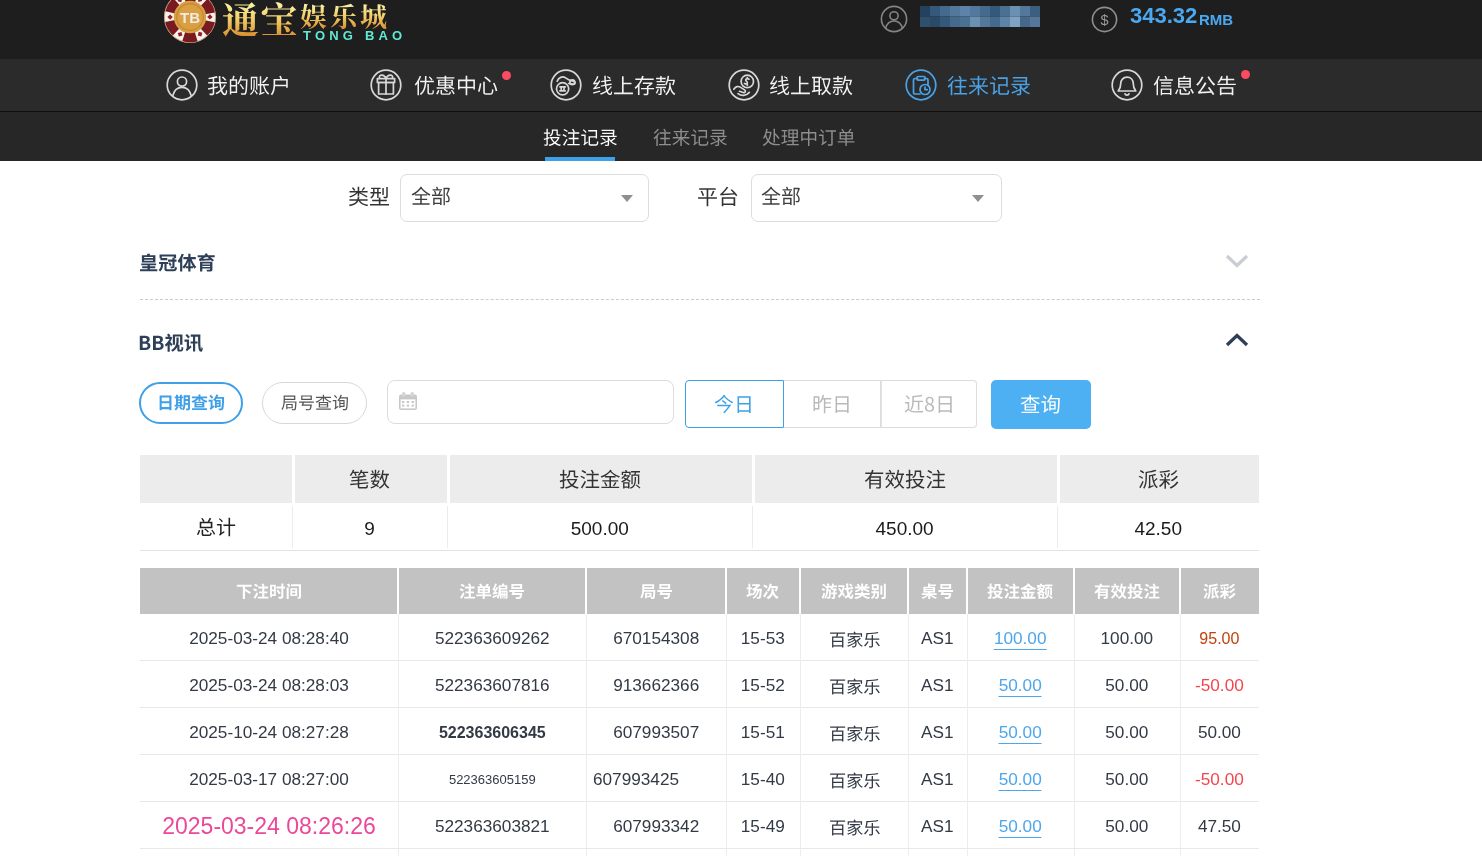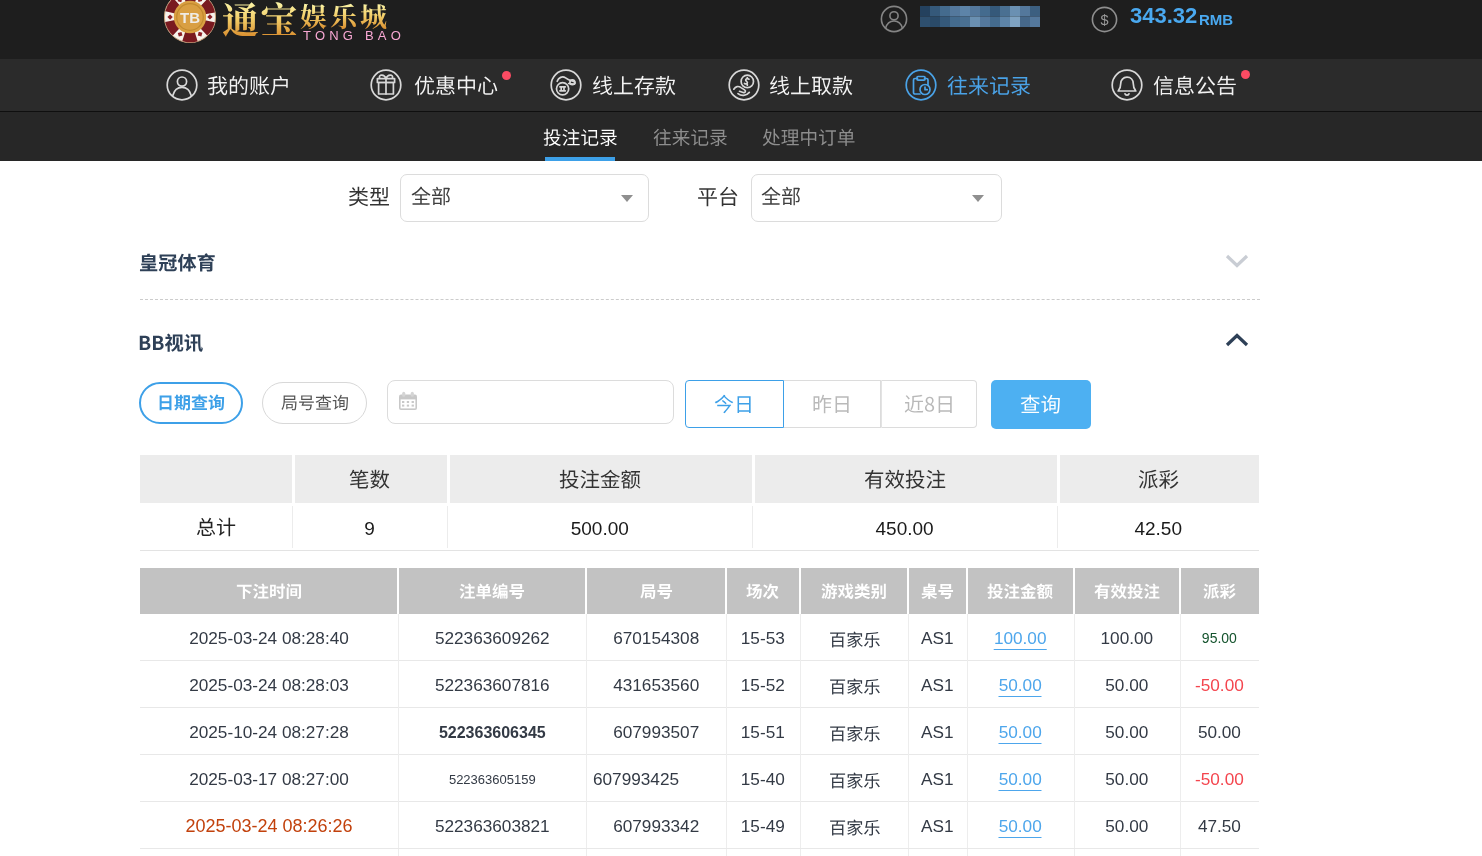--- a/index.html
+++ b/index.html
@@ -42,21 +42,21 @@
             <linearGradient id="g2" x1="0" y1="0" x2="0" y2="1">
               <stop offset="0" stop-color="#d98e2f"></stop>
               <stop offset="0.5" stop-color="#f2cc66"></stop>
               <stop offset="1" stop-color="#fbf5a8"></stop>
             </linearGradient>
           </defs>
           <g transform="translate(0,23.76) scale(0.027000,-0.027000)">
             <path d="M263 802C294 804 300 814 303 826L158 852C153 798 138 707 119 612H30L39 584H114C92 475 67 363 46 294C96 260 151 213 199 162C159 72 103 -9 27 -75L37 -86C130 -34 199 31 250 103C273 73 293 43 307 14C384 -38 489 65 304 195C360 310 385 438 400 566C424 569 433 572 439 583L341 671L285 612H225C241 687 255 754 263 802ZM559 502V531H765V493H785C795 493 806 495 817 497L762 424H417L425 396H586C585 343 583 293 576 246H364L372 217H571C548 105 487 7 317 -77L327 -91C565 -16 651 87 685 217H689C710 117 764 -22 885 -90C890 -21 919 7 976 21V33C829 75 743 147 710 217H931C946 217 957 222 959 233C917 273 845 331 845 331L781 246H692C701 293 705 343 708 396H898C912 396 922 401 925 412C891 443 838 488 825 499C853 506 879 519 880 524V729C900 734 914 742 921 750L808 835L755 777H564L447 823V468H463C509 468 559 492 559 502ZM765 748V560H559V748ZM142 281C169 370 196 481 219 584H294C284 466 266 348 229 240C204 253 175 267 142 281Z M1523 266 1378 336C1323 192 1228 59 1141 -19L1151 -29C1276 27 1393 116 1481 251C1503 247 1518 254 1523 266ZM1774 329 1764 322C1838 236 1929 112 1966 7C2099 -82 2178 188 1774 329ZM1709 44V397H2042C2057 397 2068 402 2071 413C2024 453 1948 511 1948 511L1880 425H1709V630C1734 634 1741 643 1743 657L1590 672V425H1376C1394 511 1419 646 1432 721C1606 718 1800 727 1931 741C1961 728 1984 727 1996 737L1888 851C1790 816 1615 776 1457 750L1321 782C1315 707 1283 531 1259 435C1247 428 1235 420 1227 412L1336 350L1376 397H1590V49C1590 36 1585 30 1566 30C1542 30 1419 38 1419 38V25C1477 16 1501 3 1520 -13C1538 -30 1544 -56 1548 -91C1689 -79 1709 -35 1709 44Z M2675 428H2754C2751 271 2746 197 2732 179C2728 174 2724 172 2716 172L2643 176C2670 260 2675 346 2675 421ZM3061 525C3046 459 3028 399 3008 344C2992 427 2985 518 2982 610H3168C3182 610 3192 615 3195 626C3174 645 3145 668 3123 685C3172 710 3174 802 3011 806C3016 810 3018 816 3018 821L2873 836C2873 769 2874 703 2876 639H2692L2567 684V582C2539 613 2508 645 2508 645L2462 568V789C2489 793 2497 803 2499 817L2352 831V565H2255L2263 536H2352V233C2305 220 2266 209 2242 204L2302 70C2314 75 2324 86 2327 99C2431 169 2507 228 2560 271C2547 147 2511 26 2414 -76L2423 -86C2545 -17 2608 76 2641 171V163C2668 156 2691 143 2702 129C2712 117 2715 93 2715 72C2750 73 2780 79 2803 98C2842 131 2850 219 2854 413C2873 416 2885 423 2891 430L2796 508L2745 457H2675V610H2878C2885 459 2901 319 2939 195C2876 87 2795 5 2689 -64L2698 -79C2809 -30 2898 31 2969 112C2987 69 3008 28 3034 -10C3064 -56 3137 -109 3188 -74C3207 -61 3201 -25 3174 38L3196 208L3185 210C3169 169 3148 120 3134 95C3124 77 3119 76 3108 93C3082 128 3061 169 3044 214C3087 285 3123 367 3153 463C3179 462 3189 468 3194 480ZM3071 685 3035 639H2981C2980 690 2981 742 2982 793L2997 796C3022 771 3051 730 3060 691ZM2462 536H2567V421C2567 380 2566 338 2563 296L2462 265Z" fill="url(#g2)"></path>
           </g>
         </svg></div>
-<div class="abs" style="left:303px;top:27.5px;font-size:13px;font-weight:normal;letter-spacing:4.2px;color:#f9a8d4">TONG BAO</div>
+<div class="abs" style="left:303px;top:27.5px;font-size:13px;font-weight:bold;letter-spacing:4.2px;color:#5eead4">TONG BAO</div>
 <svg class="abs" style="left:880px;top:5px" width="28" height="28" viewBox="0 0 28 28" fill="none" stroke="#848484" stroke-width="1.6">
 <circle cx="14" cy="14" r="12.6"></circle>
         <circle cx="14" cy="10.8" r="4.1"></circle>
 <path d="M5.5 23.5 C7 17.8 10 16 14 16 C18 16 21 17.8 22.5 23.5"></path>
       </svg>
 <svg class="abs" style="left:920px;top:6px;filter:blur(0.6px)" width="120" height="21" viewBox="0 0 120 21">
         <rect x="0" y="0.0" width="10" height="10.5" fill="#24415e"></rect>
         <rect x="0" y="10.5" width="10" height="10.5" fill="#2e4f6e"></rect>
         <rect x="10" y="0.0" width="10" height="10.5" fill="#35597a"></rect>
         <rect x="10" y="10.5" width="10" height="10.5" fill="#2a4a68"></rect>
@@ -376,33 +376,33 @@
 <div class="abs" style="left:656.2px;top:628.0px;transform:translateX(-50%);font-size:17.2px;color:#333a45;line-height:21px;">670154308</div>
 <div class="abs" style="left:762.8px;top:628.0px;transform:translateX(-50%);font-size:17.2px;color:#333a45;line-height:21px;">15-53</div>
 <div style="position:absolute;left:829.3px;top:631.0px;line-height:0"><svg width="51.6" height="17.2" viewBox="0 0 51.6 17.2" style="overflow:visible">
         <g transform="translate(0,15.14) scale(0.017200,-0.017200)">
           <path d="M177 563V-81H253V-16H759V-81H837V563H497C510 608 524 662 536 713H937V786H64V713H449C442 663 431 607 420 563ZM253 241H759V54H253ZM253 310V493H759V310Z M1423 824C1436 802 1450 775 1461 750H1084V544H1157V682H1846V544H1923V750H1551C1539 780 1519 817 1501 847ZM1790 481C1734 429 1647 363 1571 313C1548 368 1514 421 1467 467C1492 484 1516 501 1537 520H1789V586H1209V520H1438C1342 456 1205 405 1080 374C1093 360 1114 329 1121 315C1217 343 1321 383 1411 433C1430 415 1446 395 1460 374C1373 310 1204 238 1078 207C1091 191 1108 165 1116 148C1236 185 1391 256 1489 324C1501 300 1510 277 1516 254C1416 163 1221 69 1061 32C1076 15 1092 -13 1100 -32C1244 12 1416 95 1530 182C1539 101 1521 33 1491 10C1473 -7 1454 -10 1427 -10C1406 -10 1372 -9 1336 -5C1348 -26 1355 -56 1356 -76C1388 -77 1420 -78 1441 -78C1487 -78 1513 -70 1545 -43C1601 -1 1625 124 1591 253L1639 282C1693 136 1788 20 1916 -38C1927 -18 1949 9 1966 23C1840 73 1744 186 1697 319C1752 355 1806 395 1852 432Z M2236 278C2187 189 2109 94 2038 32C2056 20 2086 -4 2100 -17C2169 52 2253 158 2309 254ZM2692 247C2765 167 2851 55 2891 -14L2960 22C2919 90 2829 198 2757 277ZM2129 351C2139 360 2180 364 2247 364H2482V18C2482 2 2475 -3 2458 -4C2441 -4 2382 -5 2318 -3C2329 -24 2341 -57 2345 -78C2431 -78 2482 -77 2515 -64C2547 -52 2558 -30 2558 18V364H2924L2925 440H2558V641H2482V440H2201C2219 515 2237 609 2245 698C2462 703 2716 723 2875 763L2832 829C2679 789 2398 770 2171 764C2169 648 2143 519 2135 486C2126 450 2117 427 2104 422C2112 403 2125 367 2129 351Z" fill="#333a45"></path>
         </g>
       </svg></div>
 <div class="abs" style="left:937.3px;top:628.0px;transform:translateX(-50%);font-size:17.2px;color:#333a45;line-height:21px;">AS1</div>
 <div class="abs" style="left:1020.2px;top:628.0px;transform:translateX(-50%);font-size:17.2px;color:#4da6ec;line-height:21px;border-bottom:1px solid #4da6ec;">100.00</div>
 <div class="abs" style="left:1126.8px;top:628.0px;transform:translateX(-50%);font-size:17.2px;color:#333a45;line-height:21px;">100.00</div>
-<div class="abs" style="left:1219.4px;top:628.0px;transform:translateX(-50%);font-size:14px;color:#14532d;line-height:21px;">95.00</div>
+<div class="abs" style="left:1219.4px;top:628.0px;transform:translateX(-50%);font-size:16px;color:#c2410c;line-height:21px;">95.00</div>
 <div class="abs" style="left:139.6px;top:706.8px;width:1119.2px;height:1px;background:#e8e8e8"></div>
 <div class="abs" style="left:398.4px;top:660.9px;width:1px;height:46.9px;background:#ededed"></div>
 <div class="abs" style="left:586.3px;top:660.9px;width:1px;height:46.9px;background:#ededed"></div>
 <div class="abs" style="left:726.1px;top:660.9px;width:1px;height:46.9px;background:#ededed"></div>
 <div class="abs" style="left:799.5px;top:660.9px;width:1px;height:46.9px;background:#ededed"></div>
 <div class="abs" style="left:907.7px;top:660.9px;width:1px;height:46.9px;background:#ededed"></div>
 <div class="abs" style="left:966.9px;top:660.9px;width:1px;height:46.9px;background:#ededed"></div>
 <div class="abs" style="left:1073.5px;top:660.9px;width:1px;height:46.9px;background:#ededed"></div>
 <div class="abs" style="left:1180.1px;top:660.9px;width:1px;height:46.9px;background:#ededed"></div>
 <div class="abs" style="left:269.0px;top:674.9px;transform:translateX(-50%);font-size:17.2px;color:#333a45;line-height:21px;">2025-03-24 08:28:03</div>
 <div class="abs" style="left:492.3px;top:674.9px;transform:translateX(-50%);font-size:17.2px;color:#333a45;line-height:21px;">522363607816</div>
-<div class="abs" style="left:656.2px;top:674.9px;transform:translateX(-50%);font-size:17.2px;color:#333a45;line-height:21px;">431653560</div>
+<div class="abs" style="left:656.2px;top:674.9px;transform:translateX(-50%);font-size:17.2px;color:#333a45;line-height:21px;">913662366</div>
 <div class="abs" style="left:762.8px;top:674.9px;transform:translateX(-50%);font-size:17.2px;color:#333a45;line-height:21px;">15-52</div>
 <div style="position:absolute;left:829.3px;top:677.9px;line-height:0"><svg width="51.6" height="17.2" viewBox="0 0 51.6 17.2" style="overflow:visible">
         <g transform="translate(0,15.14) scale(0.017200,-0.017200)">
           <path d="M177 563V-81H253V-16H759V-81H837V563H497C510 608 524 662 536 713H937V786H64V713H449C442 663 431 607 420 563ZM253 241H759V54H253ZM253 310V493H759V310Z M1423 824C1436 802 1450 775 1461 750H1084V544H1157V682H1846V544H1923V750H1551C1539 780 1519 817 1501 847ZM1790 481C1734 429 1647 363 1571 313C1548 368 1514 421 1467 467C1492 484 1516 501 1537 520H1789V586H1209V520H1438C1342 456 1205 405 1080 374C1093 360 1114 329 1121 315C1217 343 1321 383 1411 433C1430 415 1446 395 1460 374C1373 310 1204 238 1078 207C1091 191 1108 165 1116 148C1236 185 1391 256 1489 324C1501 300 1510 277 1516 254C1416 163 1221 69 1061 32C1076 15 1092 -13 1100 -32C1244 12 1416 95 1530 182C1539 101 1521 33 1491 10C1473 -7 1454 -10 1427 -10C1406 -10 1372 -9 1336 -5C1348 -26 1355 -56 1356 -76C1388 -77 1420 -78 1441 -78C1487 -78 1513 -70 1545 -43C1601 -1 1625 124 1591 253L1639 282C1693 136 1788 20 1916 -38C1927 -18 1949 9 1966 23C1840 73 1744 186 1697 319C1752 355 1806 395 1852 432Z M2236 278C2187 189 2109 94 2038 32C2056 20 2086 -4 2100 -17C2169 52 2253 158 2309 254ZM2692 247C2765 167 2851 55 2891 -14L2960 22C2919 90 2829 198 2757 277ZM2129 351C2139 360 2180 364 2247 364H2482V18C2482 2 2475 -3 2458 -4C2441 -4 2382 -5 2318 -3C2329 -24 2341 -57 2345 -78C2431 -78 2482 -77 2515 -64C2547 -52 2558 -30 2558 18V364H2924L2925 440H2558V641H2482V440H2201C2219 515 2237 609 2245 698C2462 703 2716 723 2875 763L2832 829C2679 789 2398 770 2171 764C2169 648 2143 519 2135 486C2126 450 2117 427 2104 422C2112 403 2125 367 2129 351Z" fill="#333a45"></path>
         </g>
       </svg></div>
 <div class="abs" style="left:937.3px;top:674.9px;transform:translateX(-50%);font-size:17.2px;color:#333a45;line-height:21px;">AS1</div>
 <div class="abs" style="left:1020.2px;top:674.9px;transform:translateX(-50%);font-size:17.2px;color:#4da6ec;line-height:21px;border-bottom:1px solid #4da6ec;">50.00</div>
 <div class="abs" style="left:1126.8px;top:674.9px;transform:translateX(-50%);font-size:17.2px;color:#333a45;line-height:21px;">50.00</div>
 <div class="abs" style="left:1219.4px;top:674.9px;transform:translateX(-50%);font-size:17.2px;color:#f4454e;line-height:21px;">-50.00</div>
@@ -452,21 +452,21 @@
 <div class="abs" style="left:1219.4px;top:768.7px;transform:translateX(-50%);font-size:17.2px;color:#f4454e;line-height:21px;">-50.00</div>
 <div class="abs" style="left:139.6px;top:847.5px;width:1119.2px;height:1px;background:#e8e8e8"></div>
 <div class="abs" style="left:398.4px;top:801.6px;width:1px;height:46.9px;background:#ededed"></div>
 <div class="abs" style="left:586.3px;top:801.6px;width:1px;height:46.9px;background:#ededed"></div>
 <div class="abs" style="left:726.1px;top:801.6px;width:1px;height:46.9px;background:#ededed"></div>
 <div class="abs" style="left:799.5px;top:801.6px;width:1px;height:46.9px;background:#ededed"></div>
 <div class="abs" style="left:907.7px;top:801.6px;width:1px;height:46.9px;background:#ededed"></div>
 <div class="abs" style="left:966.9px;top:801.6px;width:1px;height:46.9px;background:#ededed"></div>
 <div class="abs" style="left:1073.5px;top:801.6px;width:1px;height:46.9px;background:#ededed"></div>
 <div class="abs" style="left:1180.1px;top:801.6px;width:1px;height:46.9px;background:#ededed"></div>
-<div class="abs" style="left:269.0px;top:815.6px;transform:translateX(-50%);font-size:18px;color:#c2410c;line-height:21px;">2025-03-24 08:26:26</div>
+<div class="abs" style="left:269.0px;top:815.6px;transform:translateX(-50%);font-size:23px;color:#ec4899;line-height:21px;">2025-03-24 08:26:26</div>
 <div class="abs" style="left:492.3px;top:815.6px;transform:translateX(-50%);font-size:17.2px;color:#333a45;line-height:21px;">522363603821</div>
 <div class="abs" style="left:656.2px;top:815.6px;transform:translateX(-50%);font-size:17.2px;color:#333a45;line-height:21px;">607993342</div>
 <div class="abs" style="left:762.8px;top:815.6px;transform:translateX(-50%);font-size:17.2px;color:#333a45;line-height:21px;">15-49</div>
 <div style="position:absolute;left:829.3px;top:818.6px;line-height:0"><svg width="51.6" height="17.2" viewBox="0 0 51.6 17.2" style="overflow:visible">
         <g transform="translate(0,15.14) scale(0.017200,-0.017200)">
           <path d="M177 563V-81H253V-16H759V-81H837V563H497C510 608 524 662 536 713H937V786H64V713H449C442 663 431 607 420 563ZM253 241H759V54H253ZM253 310V493H759V310Z M1423 824C1436 802 1450 775 1461 750H1084V544H1157V682H1846V544H1923V750H1551C1539 780 1519 817 1501 847ZM1790 481C1734 429 1647 363 1571 313C1548 368 1514 421 1467 467C1492 484 1516 501 1537 520H1789V586H1209V520H1438C1342 456 1205 405 1080 374C1093 360 1114 329 1121 315C1217 343 1321 383 1411 433C1430 415 1446 395 1460 374C1373 310 1204 238 1078 207C1091 191 1108 165 1116 148C1236 185 1391 256 1489 324C1501 300 1510 277 1516 254C1416 163 1221 69 1061 32C1076 15 1092 -13 1100 -32C1244 12 1416 95 1530 182C1539 101 1521 33 1491 10C1473 -7 1454 -10 1427 -10C1406 -10 1372 -9 1336 -5C1348 -26 1355 -56 1356 -76C1388 -77 1420 -78 1441 -78C1487 -78 1513 -70 1545 -43C1601 -1 1625 124 1591 253L1639 282C1693 136 1788 20 1916 -38C1927 -18 1949 9 1966 23C1840 73 1744 186 1697 319C1752 355 1806 395 1852 432Z M2236 278C2187 189 2109 94 2038 32C2056 20 2086 -4 2100 -17C2169 52 2253 158 2309 254ZM2692 247C2765 167 2851 55 2891 -14L2960 22C2919 90 2829 198 2757 277ZM2129 351C2139 360 2180 364 2247 364H2482V18C2482 2 2475 -3 2458 -4C2441 -4 2382 -5 2318 -3C2329 -24 2341 -57 2345 -78C2431 -78 2482 -77 2515 -64C2547 -52 2558 -30 2558 18V364H2924L2925 440H2558V641H2482V440H2201C2219 515 2237 609 2245 698C2462 703 2716 723 2875 763L2832 829C2679 789 2398 770 2171 764C2169 648 2143 519 2135 486C2126 450 2117 427 2104 422C2112 403 2125 367 2129 351Z" fill="#333a45"></path>
         </g>
       </svg></div>
 <div class="abs" style="left:937.3px;top:815.6px;transform:translateX(-50%);font-size:17.2px;color:#333a45;line-height:21px;">AS1</div>
 <div class="abs" style="left:1020.2px;top:815.6px;transform:translateX(-50%);font-size:17.2px;color:#4da6ec;line-height:21px;border-bottom:1px solid #4da6ec;">50.00</div>

